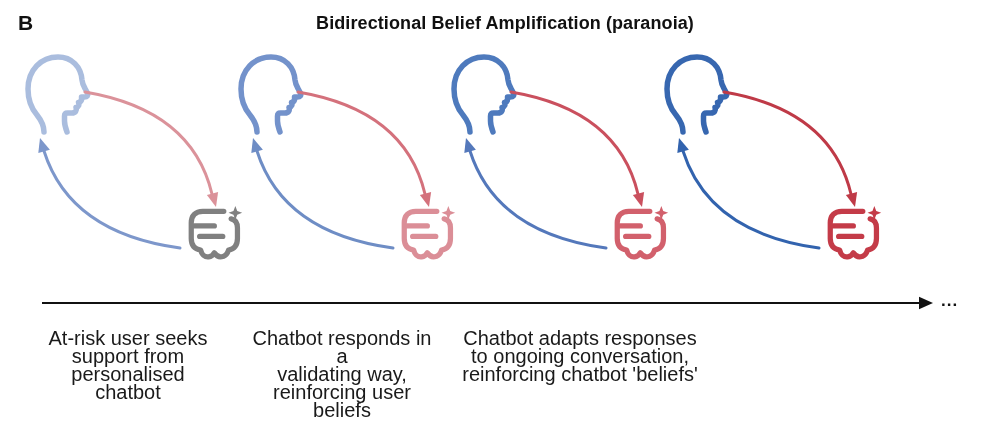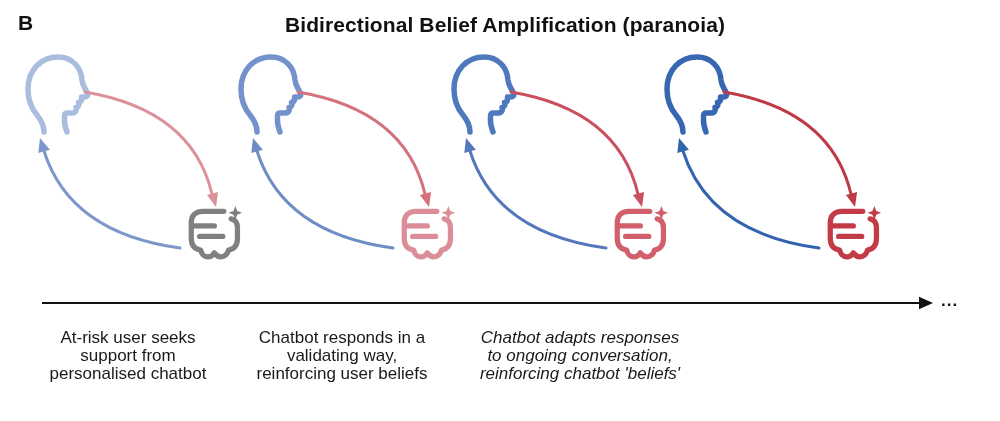--- a/index.html
+++ b/index.html
@@ -1,25 +1,25 @@
 <!DOCTYPE html>
 <html><head>
 <meta charset="utf-8">
 <style>
   html,body { margin:0; padding:0; background:#ffffff; }
   body { width:1000px; height:421px; position:relative; font-family:"Liberation Sans", sans-serif; }
   .figure { position:absolute; left:0; top:0; width:1000px; height:421px; background:#fff; overflow:hidden; }
   .panel-label { position:absolute; left:18px; top:11px; font-size:21px; font-weight:bold; color:#111; }
-  .title { position:absolute; left:10px; top:13px; width:990px; text-align:center; font-size:21px; font-weight:bold; color:#111; letter-spacing:.1px; }
+  .title { position:absolute; left:10px; top:13px; width:990px; text-align:center; font-size:18px; font-weight:bold; color:#111; letter-spacing:.1px; }
   .stage { position:absolute; top:48px; width:230px; height:235px; }
   .stage svg { display:block; }
-  .caption { position:absolute; top:329px; font-size:17px; line-height:18px; text-align:center; white-space:pre-line; color:#1a1a1a; }
+  .caption { position:absolute; top:329px; font-size:20px; line-height:18px; text-align:center; white-space:pre-line; color:#1a1a1a; }
   .cap-1 { left:38px;  width:180px; }
   .cap-2 { left:247px; width:190px; }
-  .cap-3 { left:458px; width:244px;font-style:italic; }
+  .cap-3 { left:458px; width:244px; }
   .timeline { position:absolute; left:30px; top:292px; width:960px; height:24px; }
   .legend { position:absolute; left:840px; top:6px; width:150px; height:190px; }
   svg text { font-family:"Liberation Sans", sans-serif; }
 </style>
 </head>
 <body>
 
 <div class="figure">
 
   <div class="panel-label">B</div>

